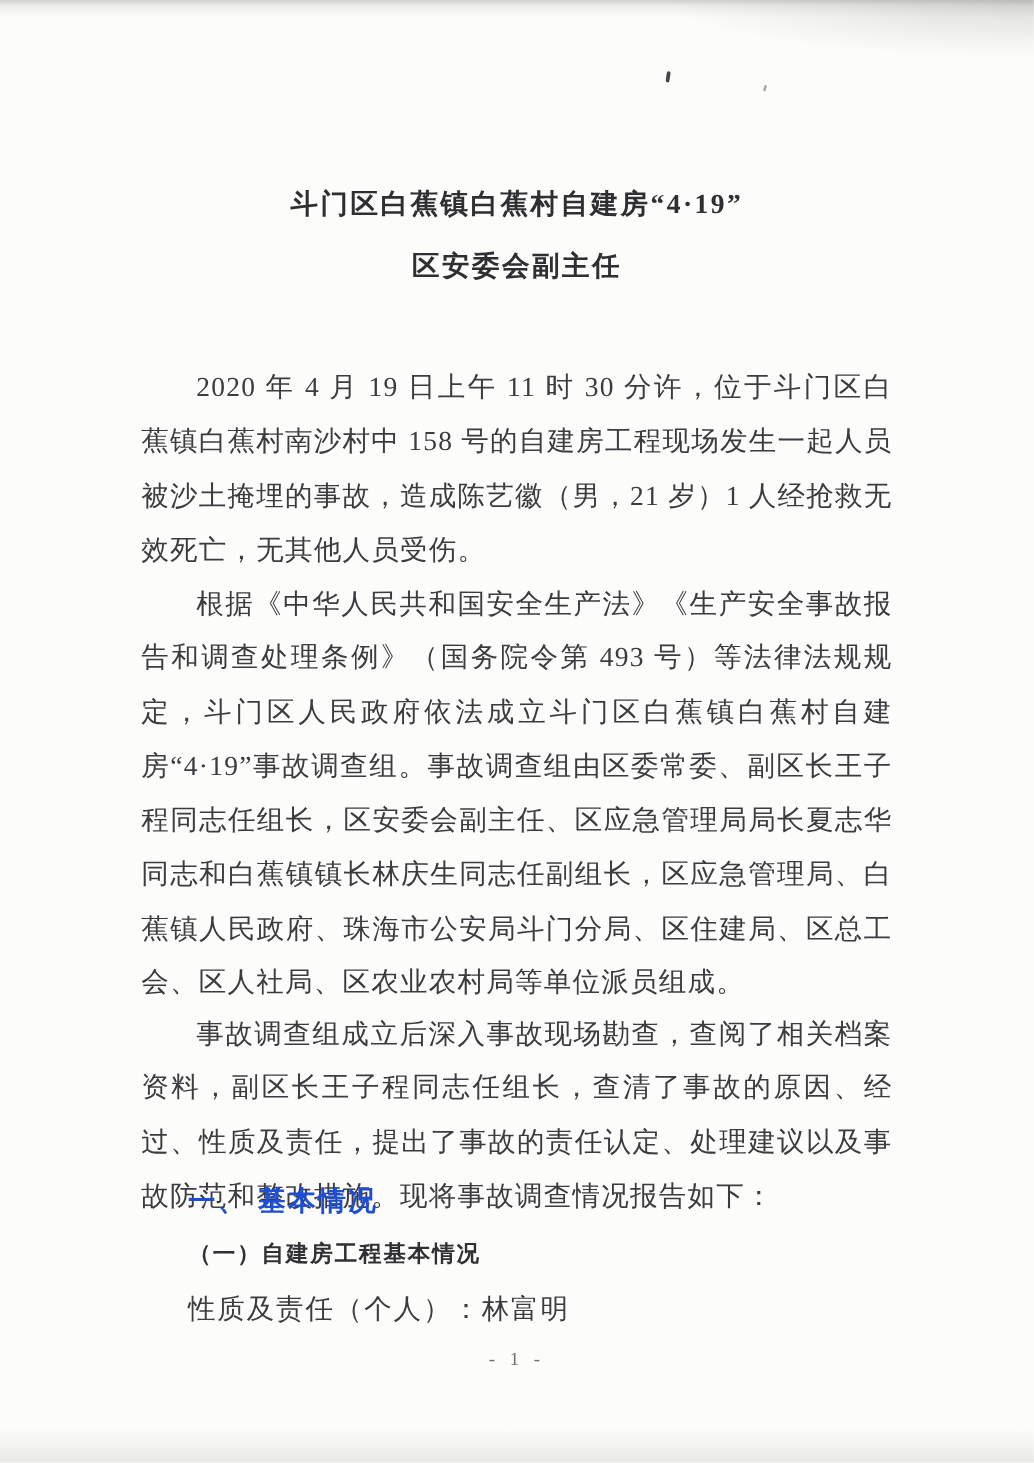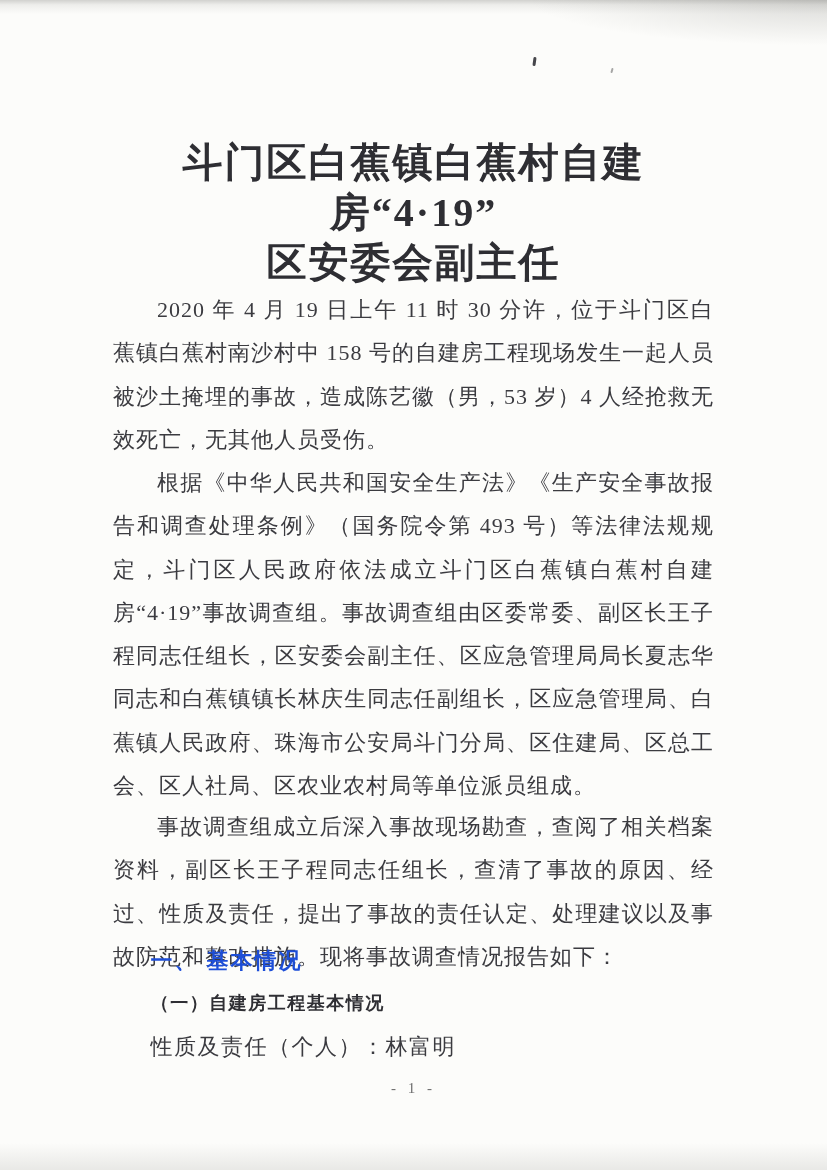--- a/index.html
+++ b/index.html
@@ -28,21 +28,21 @@
     position:absolute; left:533px; top:57px; width:3px; height:9px;
     background:#46464b; border-radius:2px; transform:rotate(8deg);
   }
   .speck-2 {
     position:absolute; left:611px; top:68px; width:2px; height:5px;
     background:rgba(95,95,95,0.55); border-radius:2px; transform:rotate(16deg);
   }
 
   .doc-title {
     position:absolute; top:138px; left:113px; width:601px;
-    text-align:center; font-weight:bold; font-size:40px; line-height:50px;
+    text-align:center; font-weight:bold; font-size:22px; line-height:50px;
     letter-spacing:2px; color:#2e2e33;
   }
 
   .para {
     position:absolute; left:113px; width:601px;
     font-size:22px; line-height:43.3px; letter-spacing:1px;
     text-align:justify; text-indent:2em; color:#3b3b40;
   }
   .para-1 { top:266px; }
   .para-2 { top:439px; }
@@ -79,21 +79,21 @@
   <div class="scan-top-right"></div>
   <div class="scan-bottom"></div>
   <div class="speck-1"></div>
   <div class="speck-2"></div>
 
   <div class="doc-title">
     <div>斗门区白蕉镇白蕉村自建房“4·19”</div>
     <div>区安委会副主任</div>
   </div>
 
-  <p class="para para-1">2020 年 4 月 19 日上午 11 时 30 分许，位于斗门区白蕉镇白蕉村南沙村中 158 号的自建房工程现场发生一起人员被沙土掩埋的事故，造成陈艺徽（男，53 岁）4 人经抢救无效死亡，无其他人员受伤。</p>
+  <p class="para para-1">2020 年 4 月 19 日上午 11 时 30 分许，位于斗门区白蕉镇白蕉村南沙村中 158 号的自建房工程现场发生一起人员被沙土掩埋的事故，造成陈艺徽（男，21 岁）1 人经抢救无效死亡，无其他人员受伤。</p>
 
   <p class="para para-2">根据《中华人民共和国安全生产法》《生产安全事故报告和调查处理条例》（国务院令第 493 号）等法律法规规定，斗门区人民政府依法成立斗门区白蕉镇白蕉村自建房“4·19”事故调查组。事故调查组由区委常委、副区长王子程同志任组长，区安委会副主任、区应急管理局局长夏志华同志和白蕉镇镇长林庆生同志任副组长，区应急管理局、白蕉镇人民政府、珠海市公安局斗门分局、区住建局、区总工会、区人社局、区农业农村局等单位派员组成。</p>
 
   <p class="para para-3">事故调查组成立后深入事故现场勘查，查阅了相关档案资料，副区长王子程同志任组长，查清了事故的原因、经过、性质及责任，提出了事故的责任认定、处理建议以及事故防范和整改措施。现将事故调查情况报告如下：</p>
 
   <div class="heading-1">一、 基本情况</div>
 
   <div class="heading-2">（一）自建房工程基本情况</div>
 
   <div class="builder-line">性质及责任（个人）：林富明</div>

